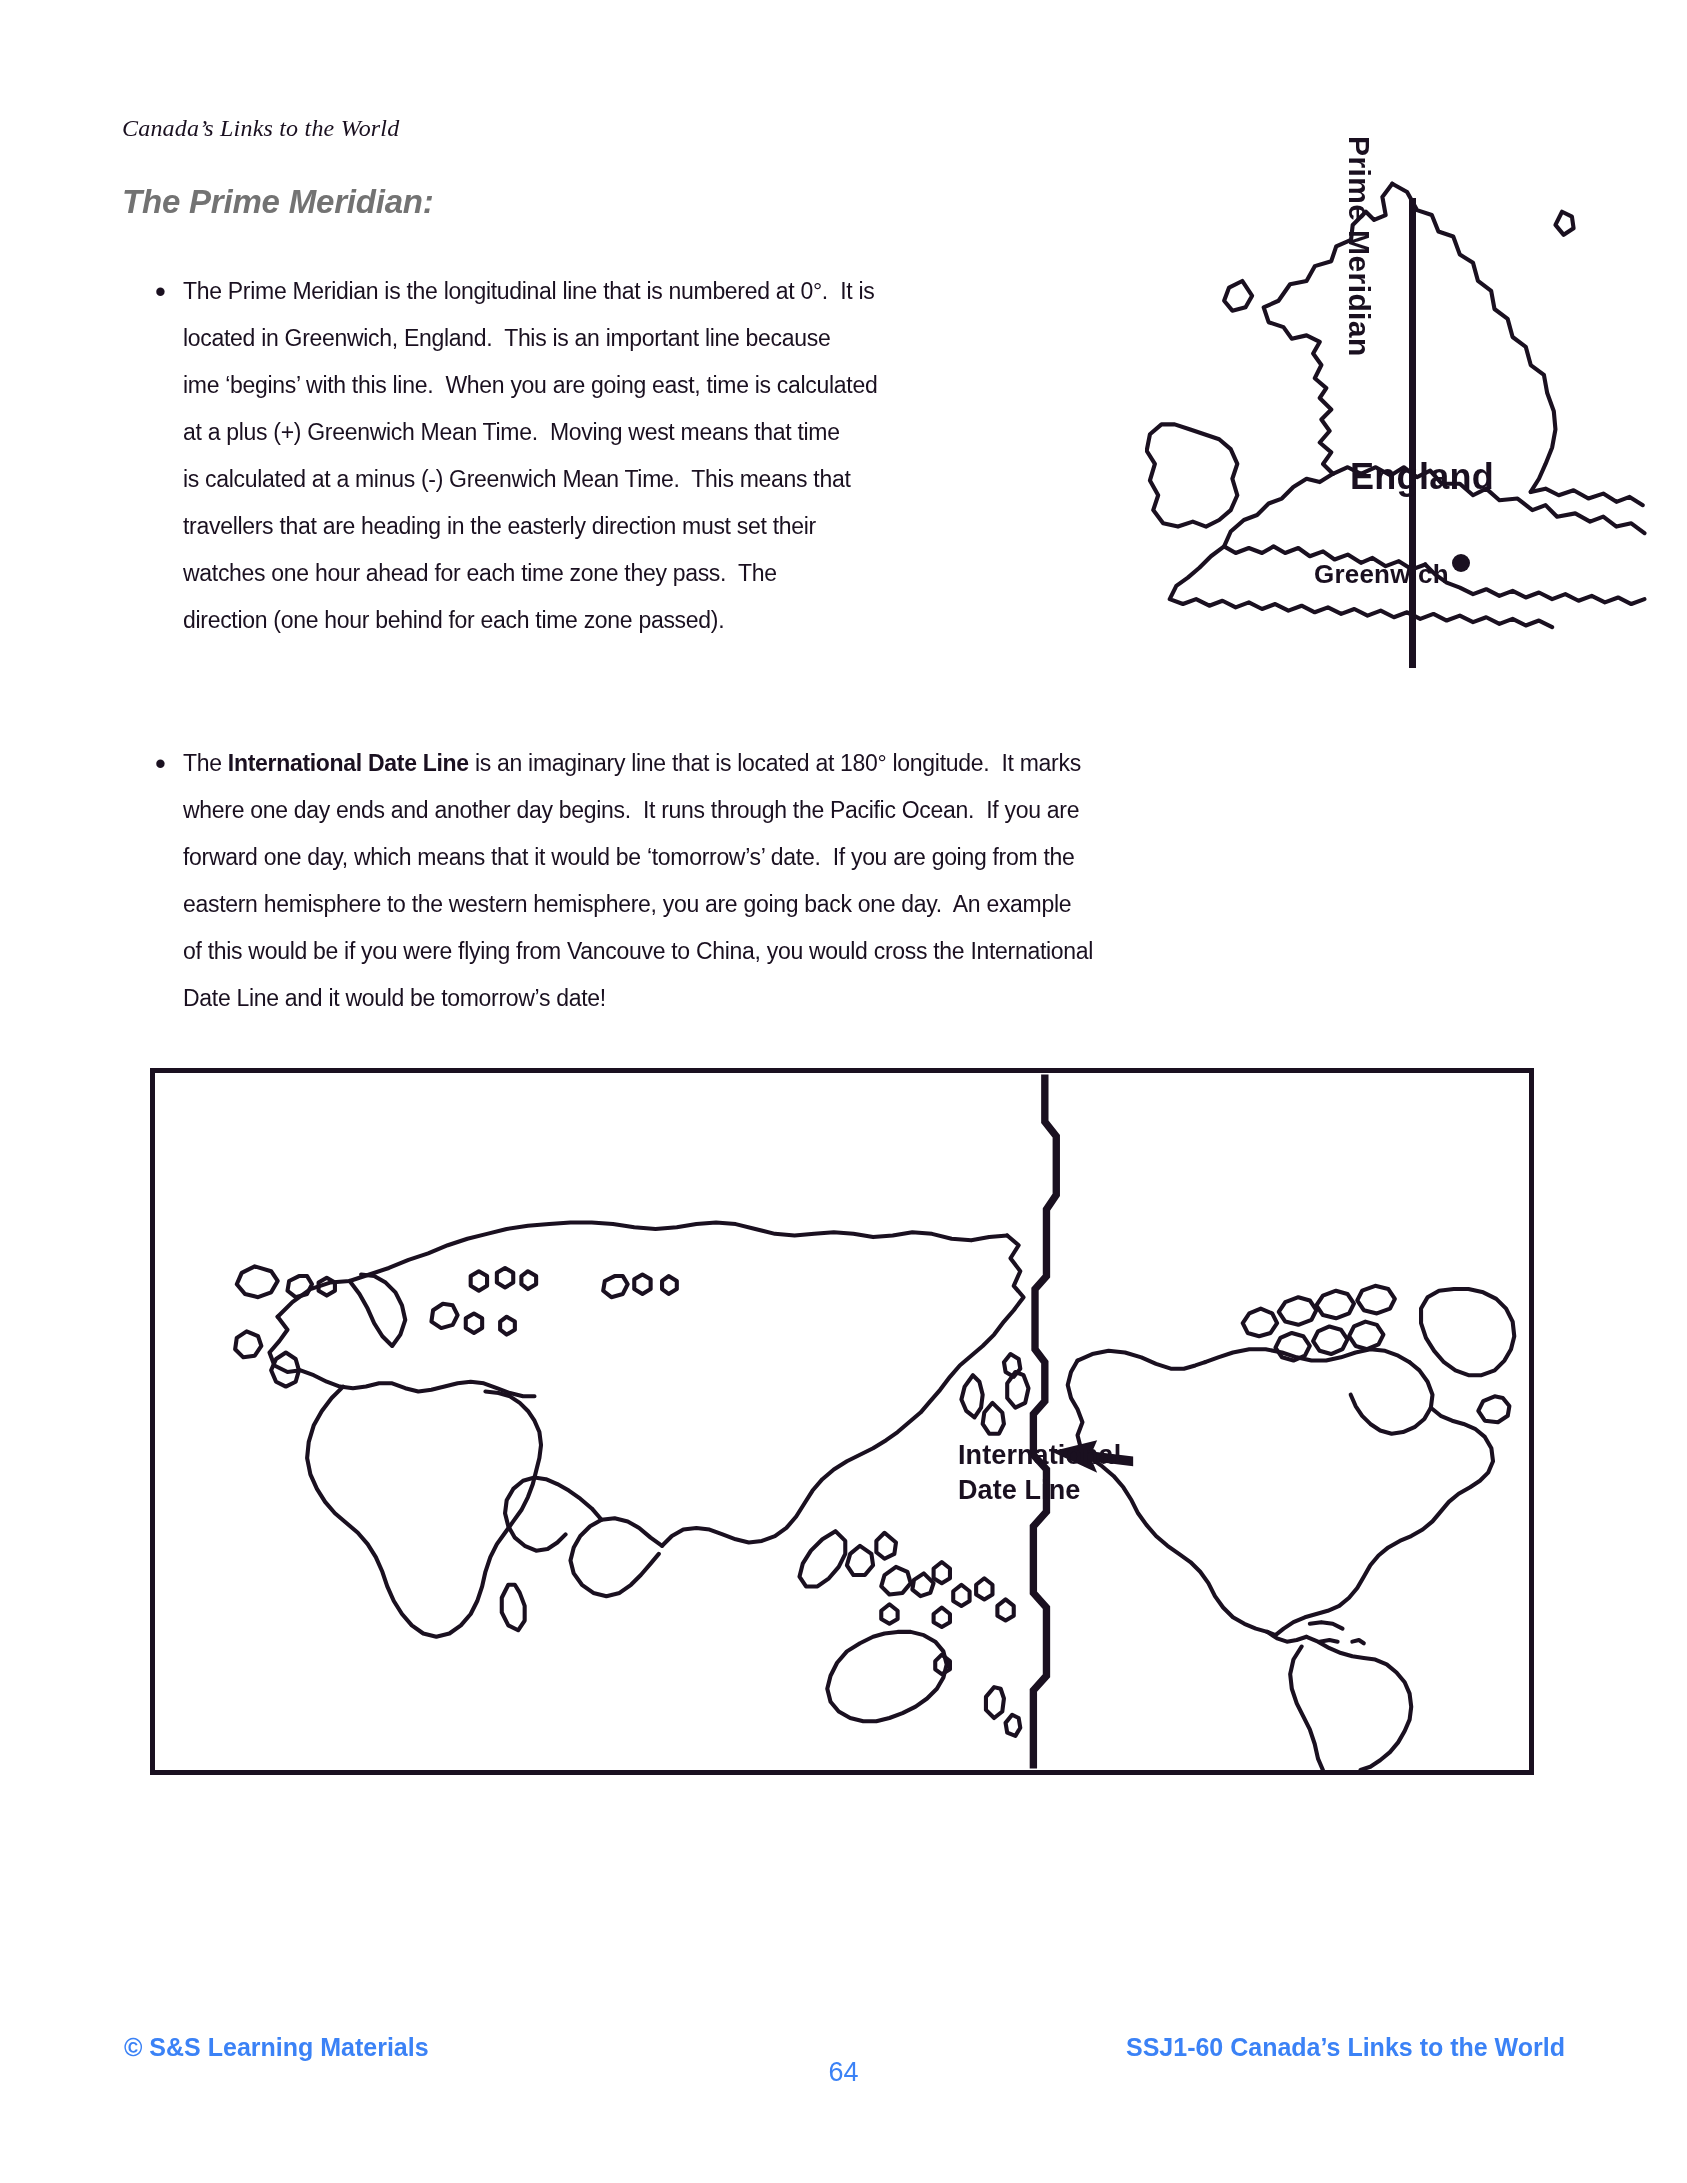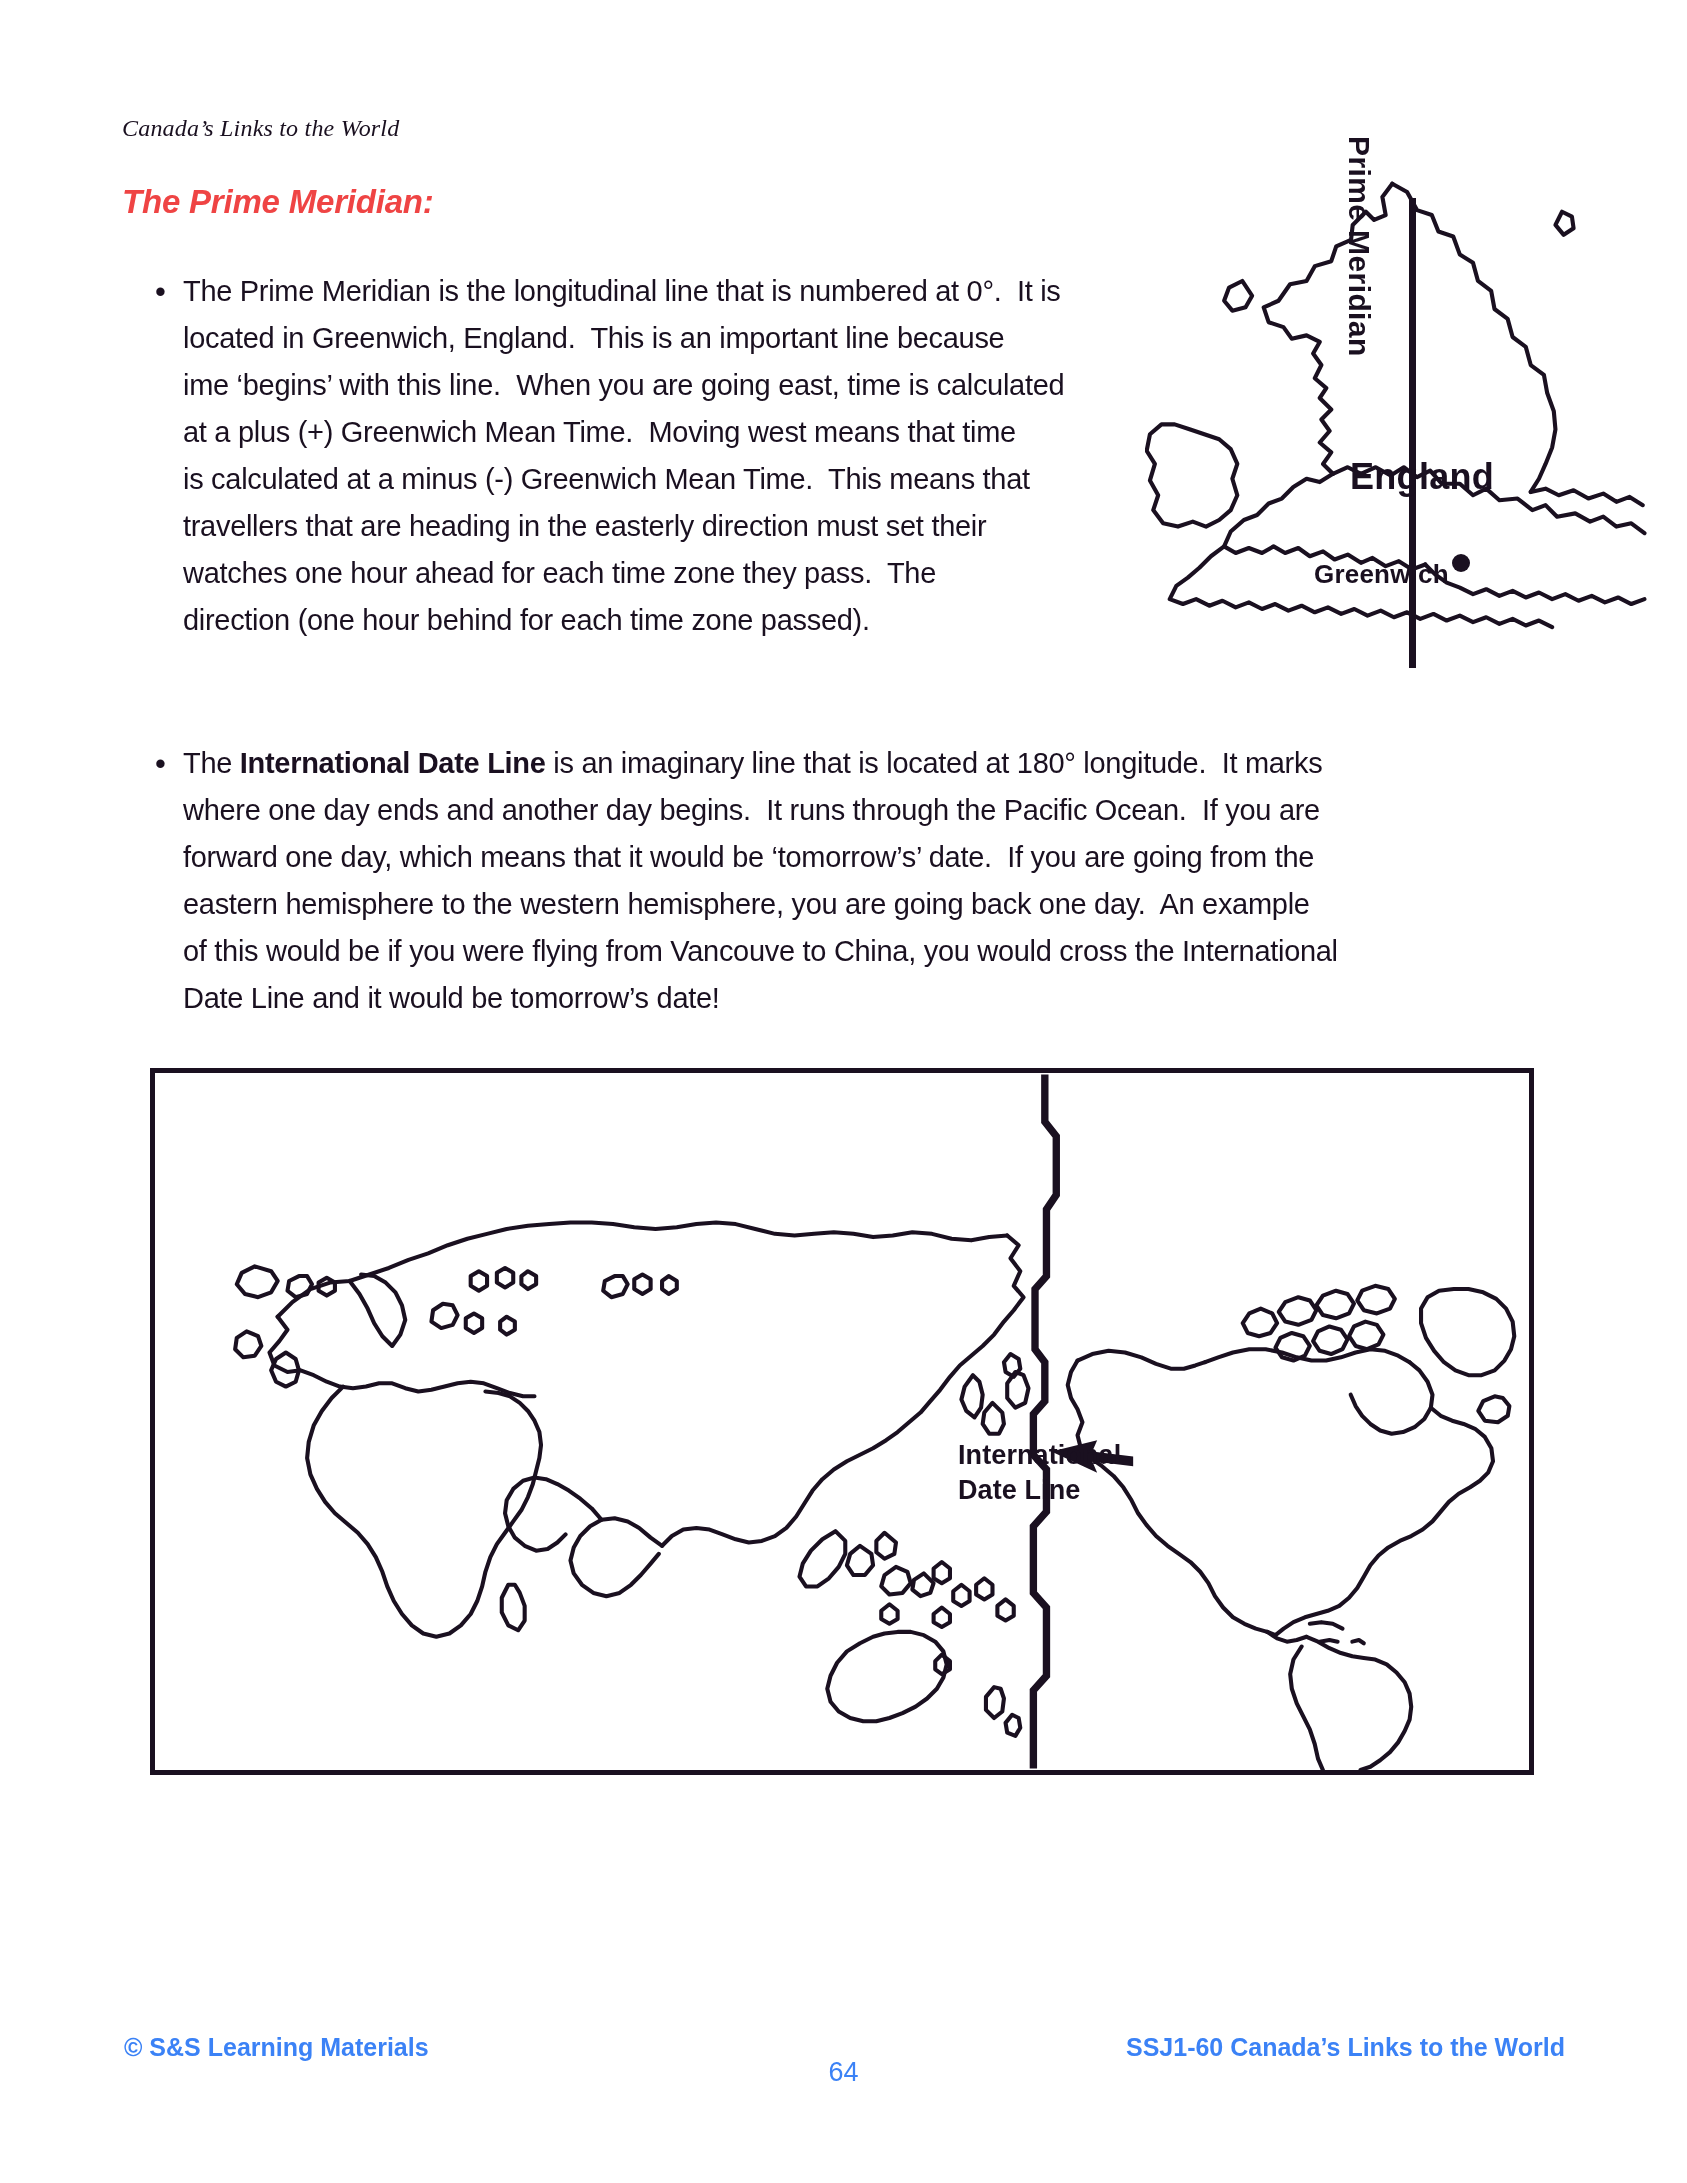--- a/index.html
+++ b/index.html
@@ -37,21 +37,21 @@
   }
 
   
   .section-heading {
     position: absolute;
     font-family: "Liberation Sans", sans-serif;
     font-weight: bold;
     font-style: italic;
     font-size: 33px;
     letter-spacing: -0.2px;
-    color: #ef4444;
+    color: #737373;
     white-space: nowrap;
   }
   #heading-prime-meridian { left: 122px; top: 183px; }
   #heading-date-line { left: 122px; top: 664px; }
 
   
   .bullet-block {
     position: absolute;
     display: flex;
     align-items: flex-start;
@@ -59,21 +59,21 @@
   .bullet-dot {
     width: 28px;
     flex: 0 0 28px;
     font-size: 31px;
     line-height: 47px;
     text-align: left;
     color: #1a1020;
   }
   .bullet-text {
     font-family: "Liberation Sans", sans-serif;
-    font-size: 29px;
+    font-size: 23px;
     line-height: 47px;
     letter-spacing: -0.3px;
     color: #1a1020;
   }
   .bullet-text .ln { display: block; white-space: pre; }
   .bullet-text b { font-weight: bold; }
 
   #bullet-prime-meridian { left: 155px; top: 268px; width: 1071px; }
   #bullet-date-line { left: 155px; top: 740px; width: 1417px; }
 

